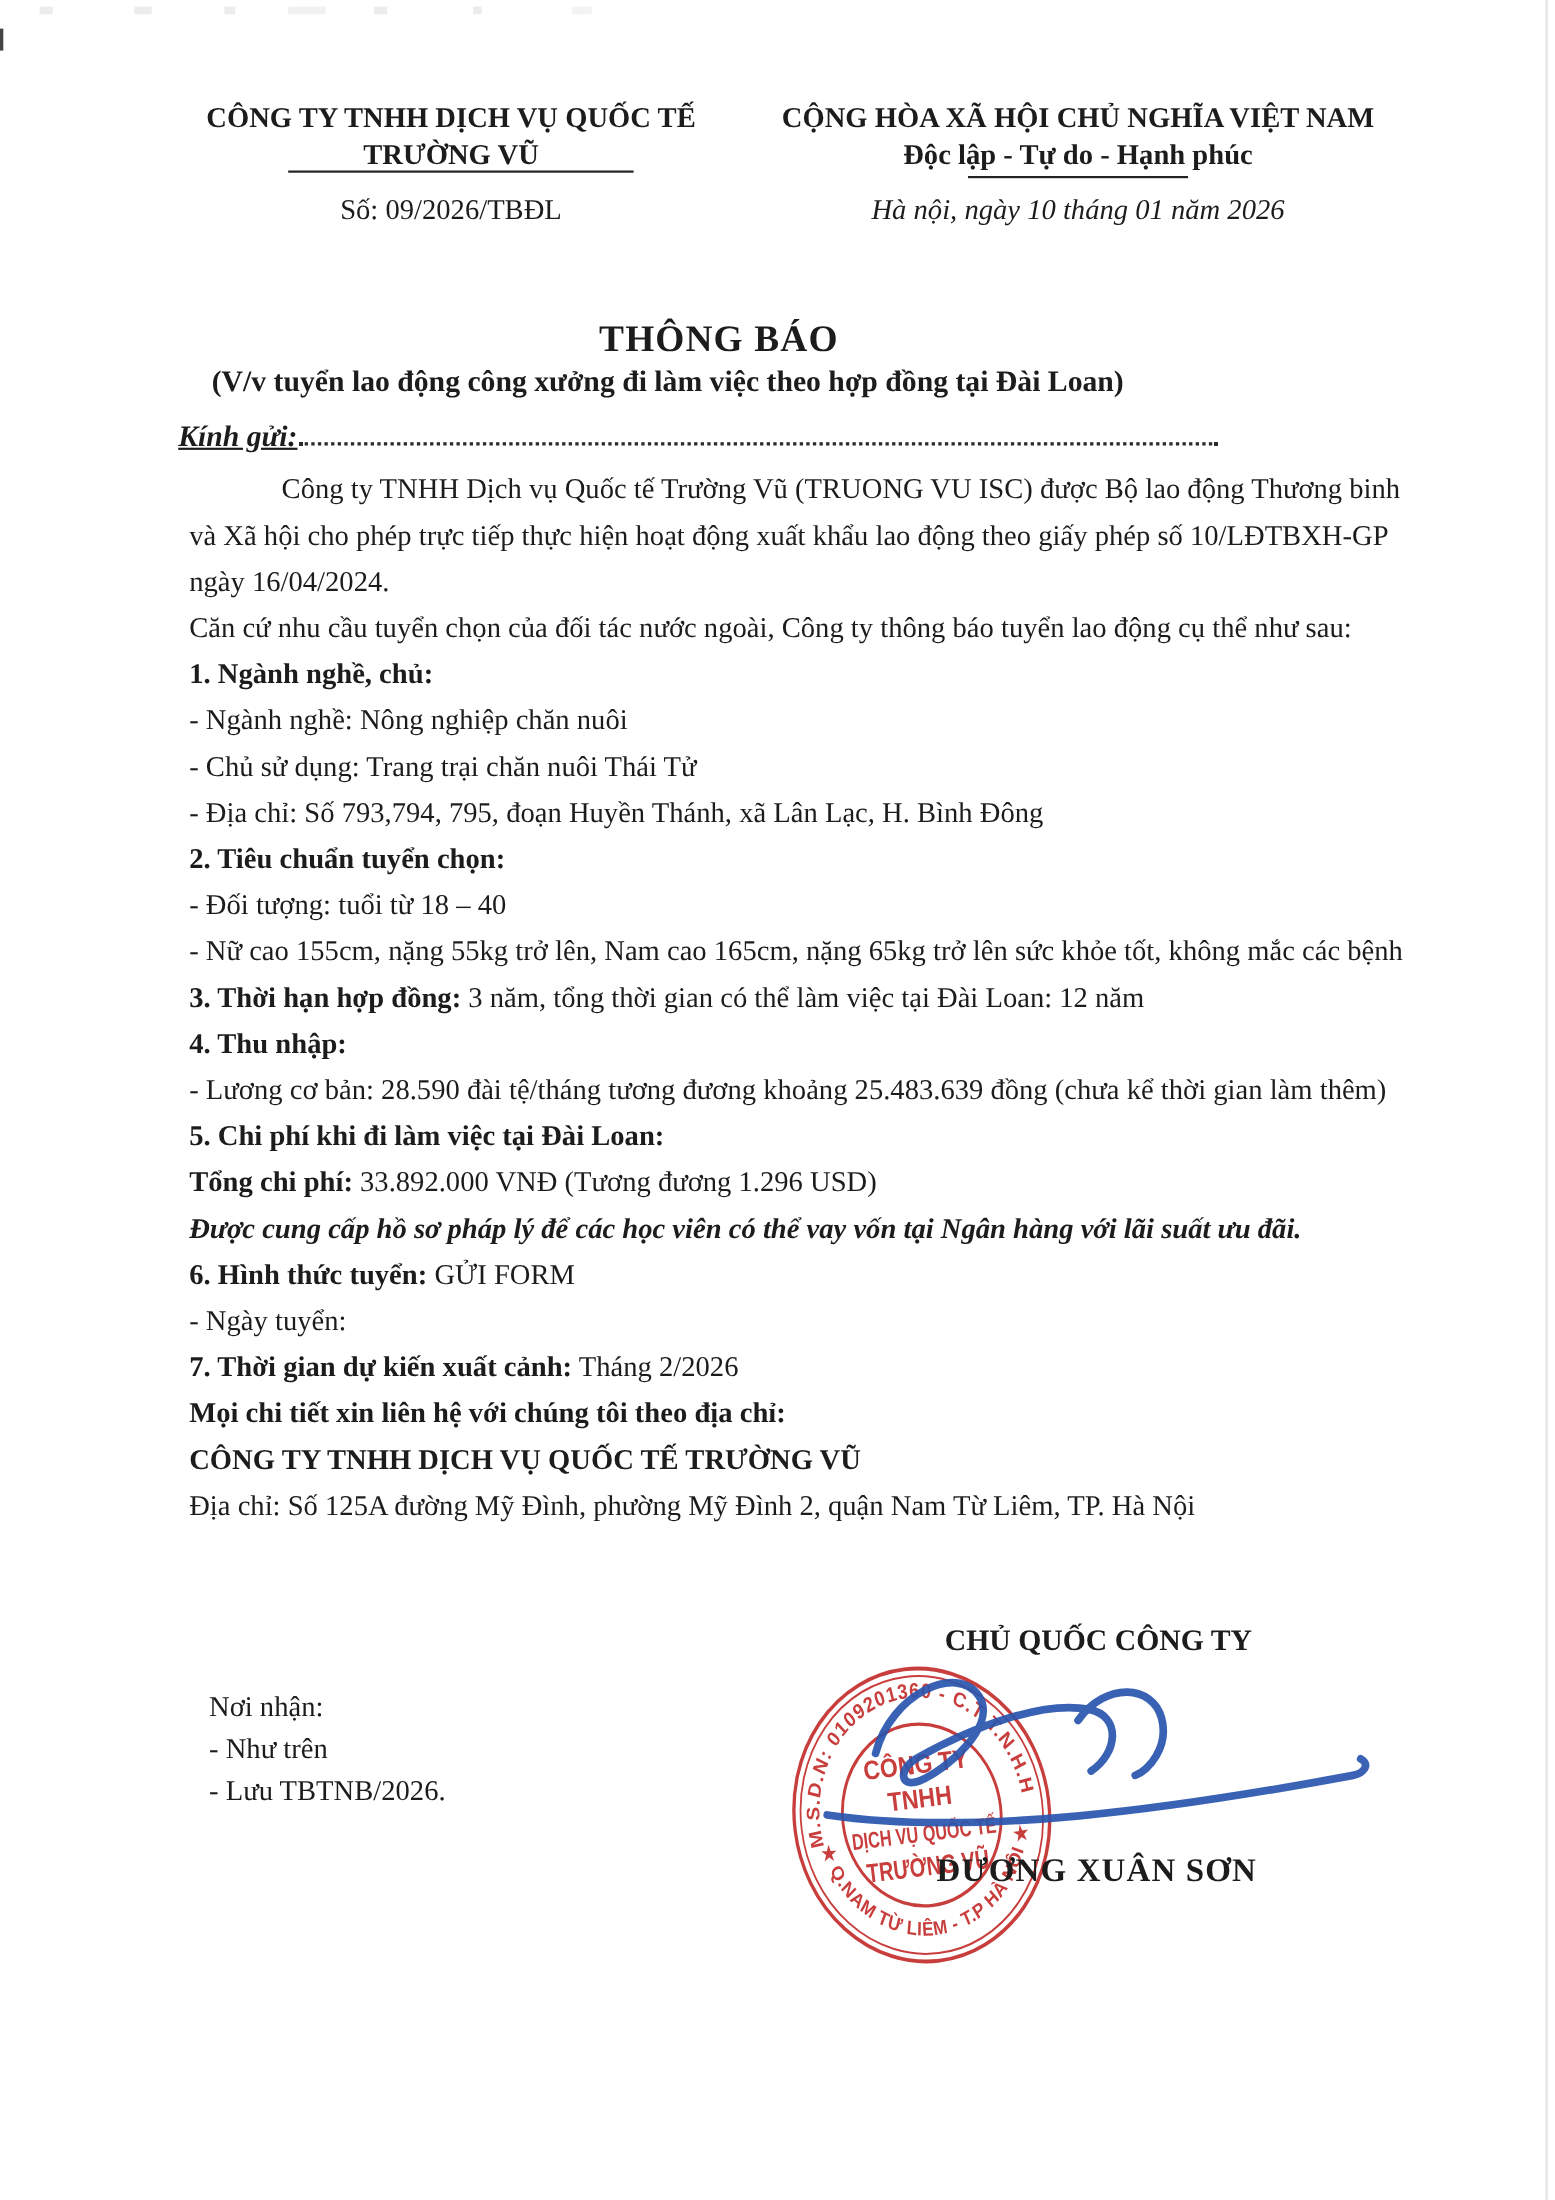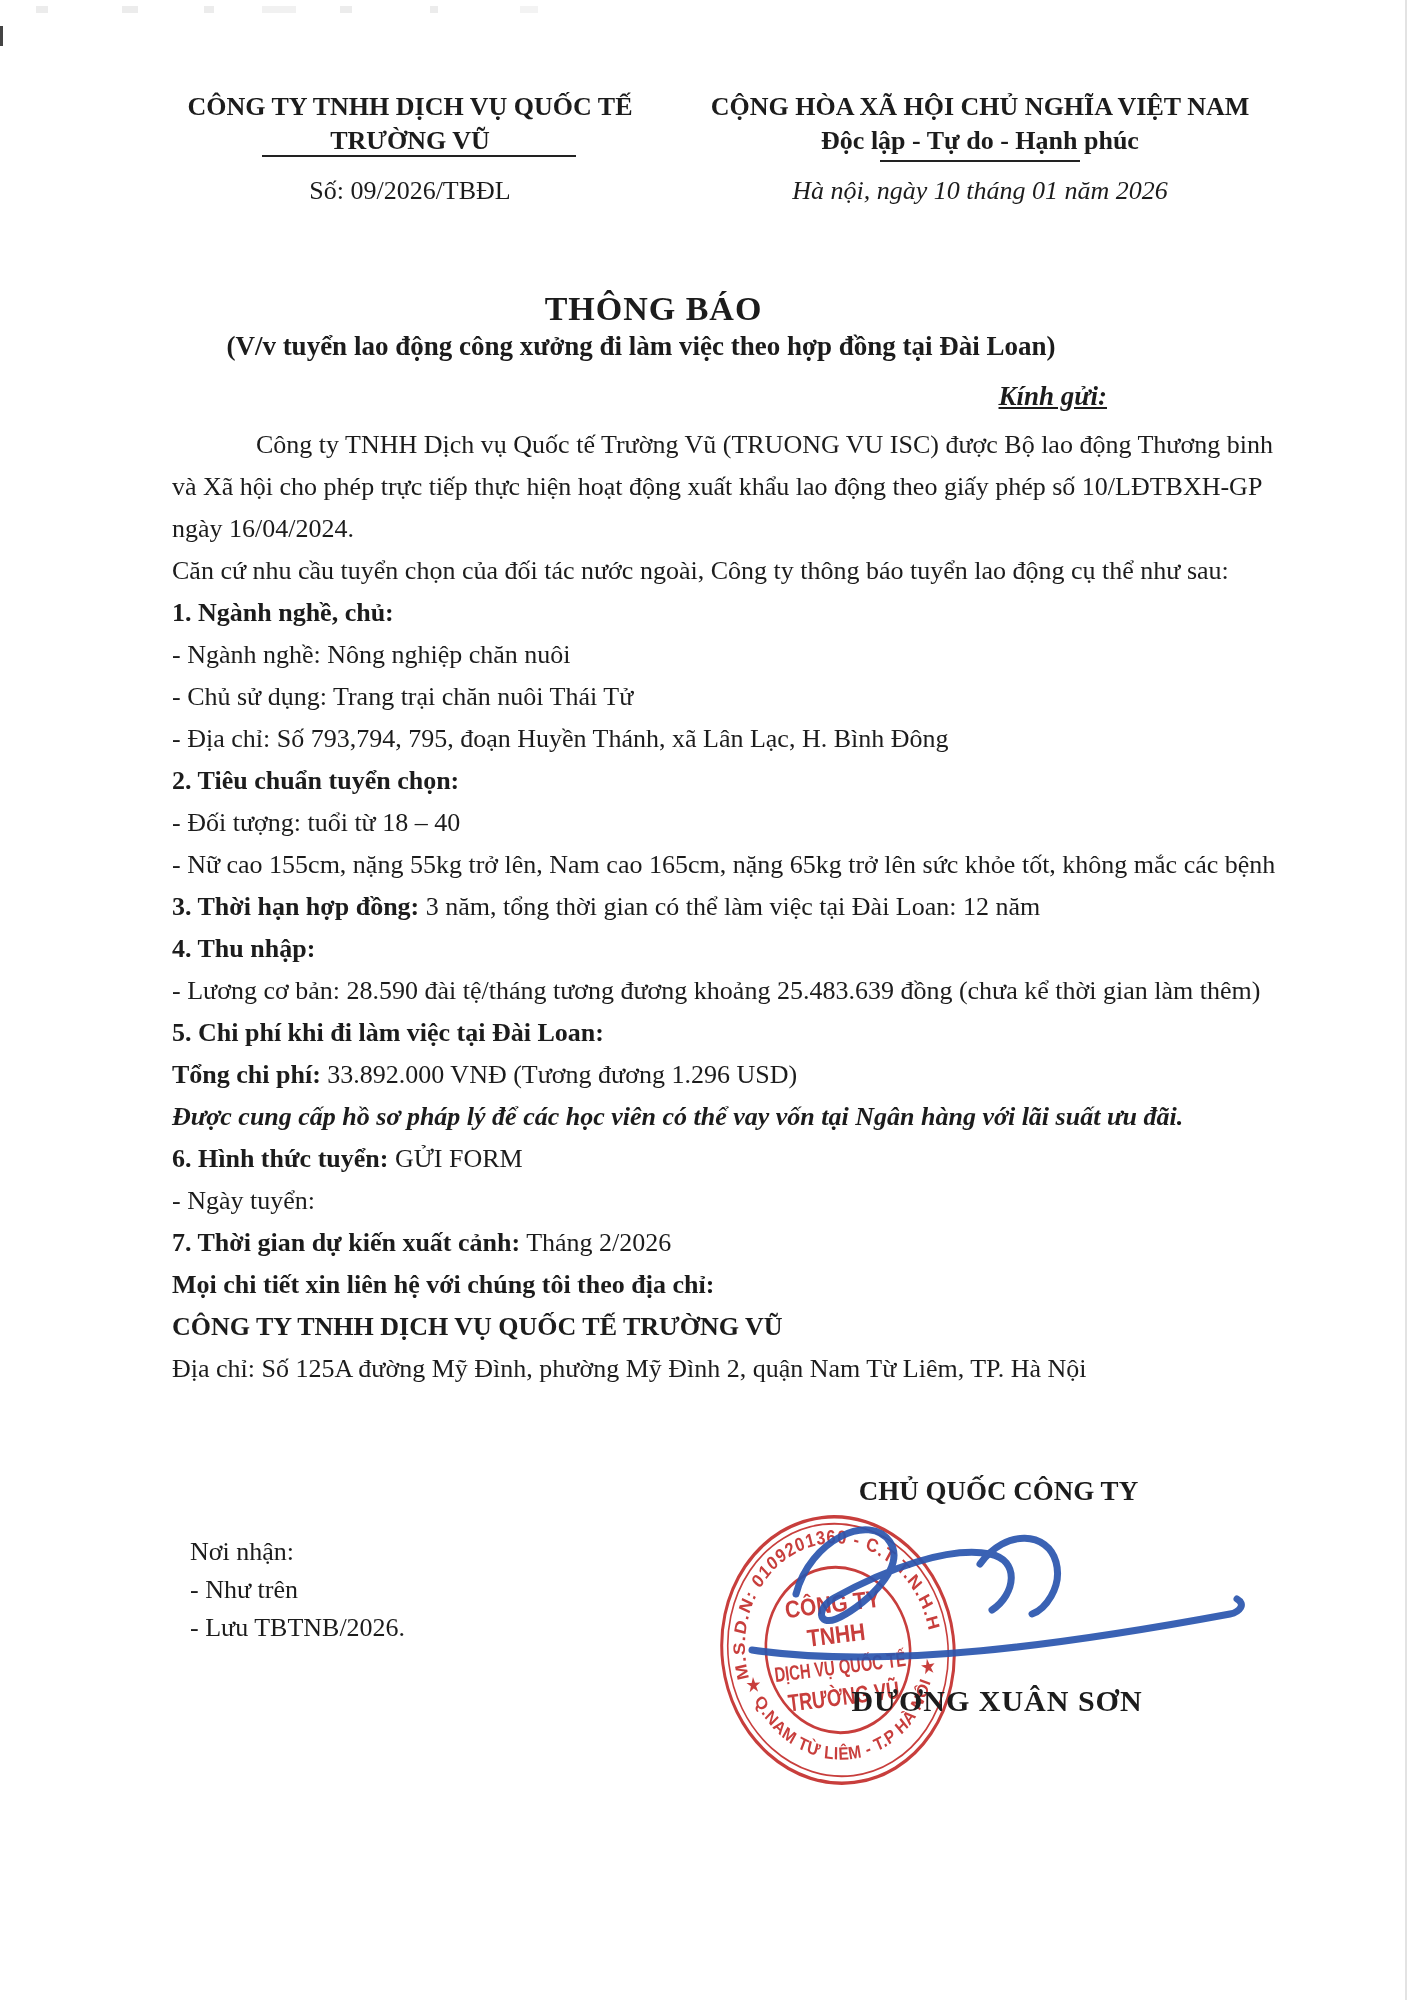--- a/index.html
+++ b/index.html
@@ -18,23 +18,23 @@
   .center{text-align:center;}
   .rule{background:#222;height:2px;}
   
   .hdr-left{left:150px;top:90px;width:520px;}
   .hdr-right{left:700px;top:90px;width:560px;}
   .hdr-line{font-size:26px;line-height:34px;font-weight:bold;}
   .doc-number{left:150px;top:176px;width:520px;font-size:26px;}
   .date-line{left:700px;top:176px;width:560px;font-size:26px;font-style:italic;}
   
   .title-main{left:0;top:290px;width:1307px;font-size:34px;font-weight:bold;letter-spacing:1px;}
-  .title-sub{left:0;top:331px;width:1214px;font-size:27px;font-weight:bold;margin-left:34px;}
+  .title-sub{left:0;top:331px;width:1214px;font-size:27px;font-weight:bold;}
   
-  .kinhgui{left:162px;top:381px;width:945px;display:flex;align-items:flex-end;flex-direction:column;}
+  .kinhgui{left:162px;top:381px;width:945px;display:flex;align-items:flex-end;}
   .kinhgui .label{font-size:27px;font-weight:bold;font-style:italic;text-decoration:underline;white-space:nowrap;}
   .kinhgui .dots{flex:1;border-bottom:3px dotted #2b2b2b;margin-bottom:7px;margin-left:2px;}
   
   .body-lines{left:172px;top:424px;width:1180px;}
   .bline{font-size:26px;line-height:42px;white-space:nowrap;}
   .bline.indent{padding-left:84px;}
   
   .chairman{left:826px;top:1476px;width:345px;font-size:27px;font-weight:bold;}
   .noinhan{left:190px;top:1510px;font-size:26px;line-height:38px;margin-top:23px;}
   .noinhan .head{font-weight:normal;}

